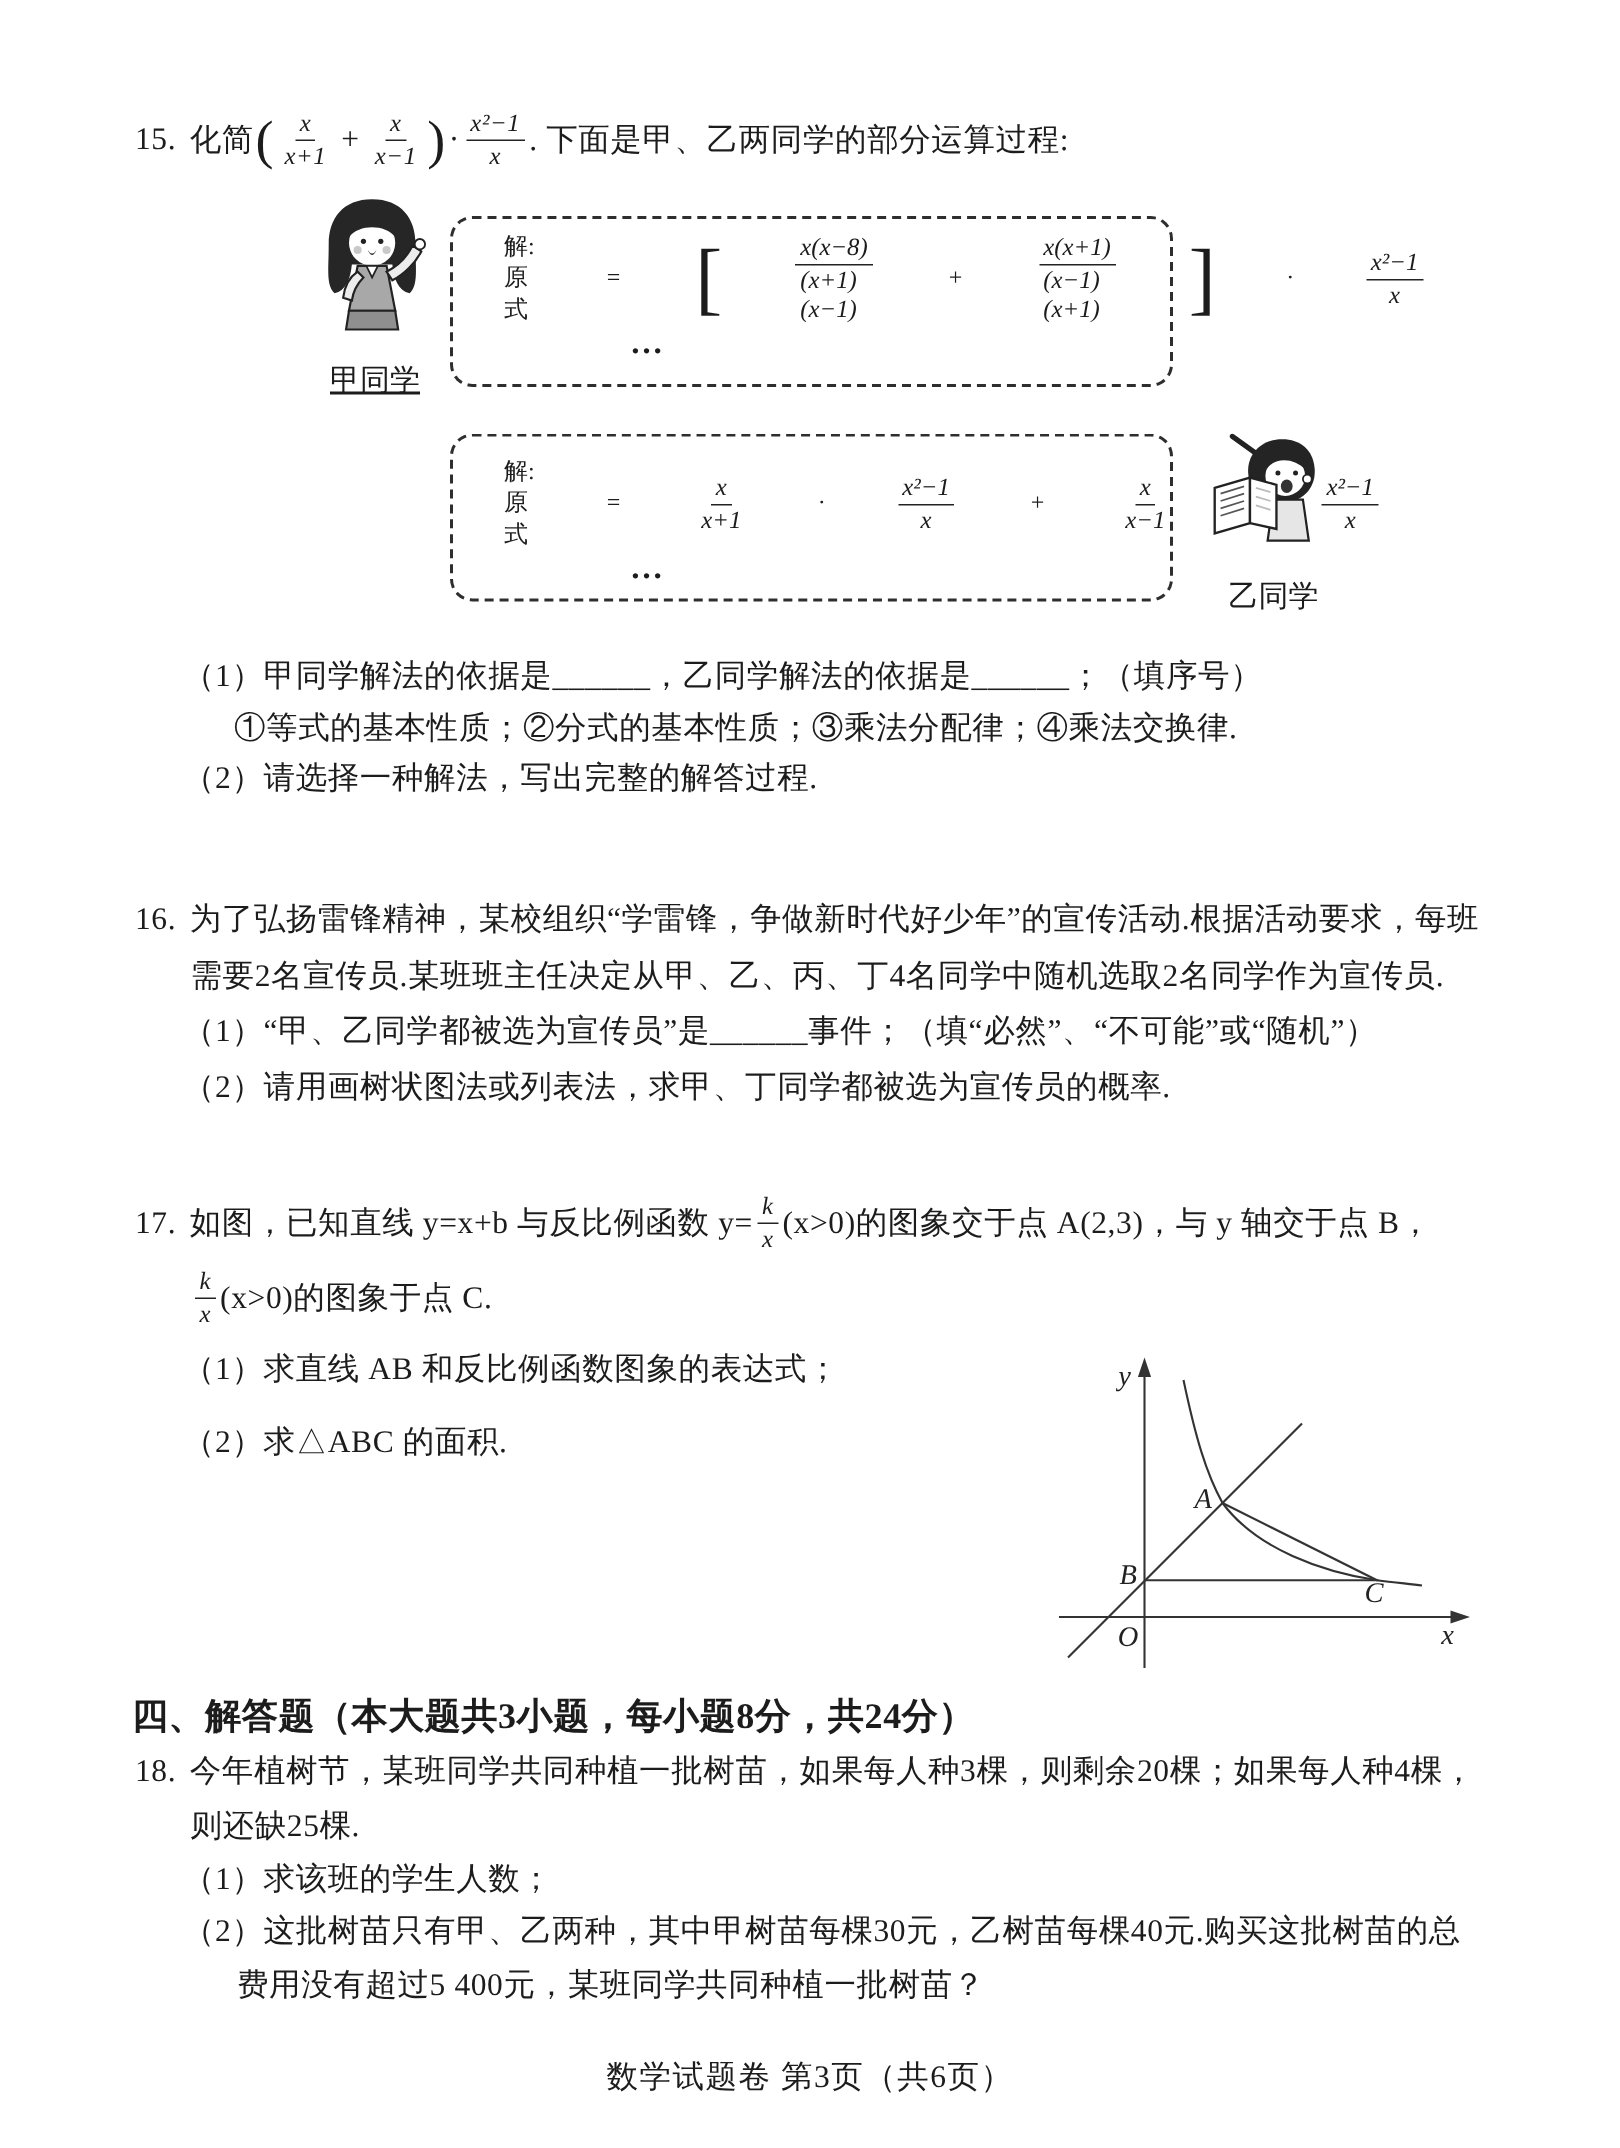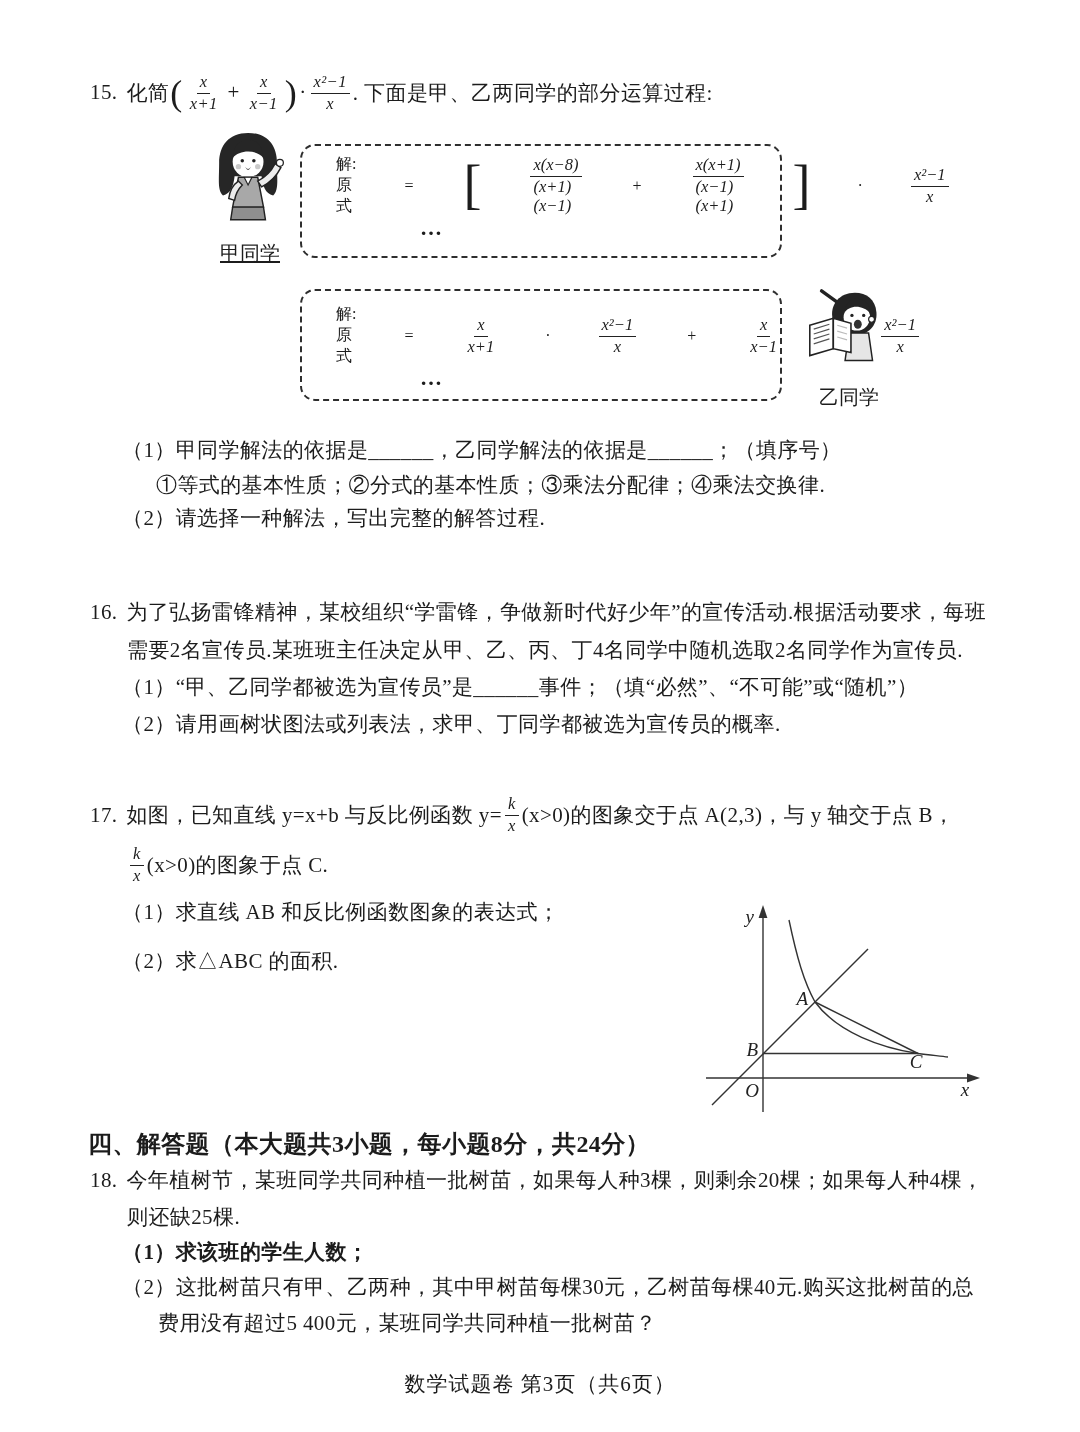--- a/index.html
+++ b/index.html
@@ -192,19 +192,19 @@
     <text class="graph-label" x="68" y="166" text-anchor="end">B</text>
     <text class="graph-label" x="226" y="178" text-anchor="middle">C</text>
   </svg>
 
   <div class="line section-header" style="left:88px; top:1128px;">四、解答题（本大题共3小题，每小题8分，共24分）</div>
 
   <div class="line" style="left:90px; top:1166px;">
     <span class="num-label">18.</span><span>今年植树节，某班同学共同种植一批树苗，如果每人种3棵，则剩余20棵；如果每人种4棵，</span>
   </div>
   <div class="line" style="left:127px; top:1203px;">则还缺25棵.</div>
-  <div class="line" style="left:122px; top:1238px;font-weight:bold;">（1）求该班的学生人数；</div>
+  <div class="line" style="left:122px; top:1238px;">（1）求该班的学生人数；</div>
   <div class="line" style="left:122px; top:1273px;">（2）这批树苗只有甲、乙两种，其中甲树苗每棵30元，乙树苗每棵40元.购买这批树苗的总</div>
   <div class="line" style="left:158px; top:1309px;">费用没有超过5 400元，某班同学共同种植一批树苗？</div>
 
   <div class="footer" style="top:1370px;">数学试题卷 第3页（共6页）</div>
 
 </div>
 
 </body></html>

